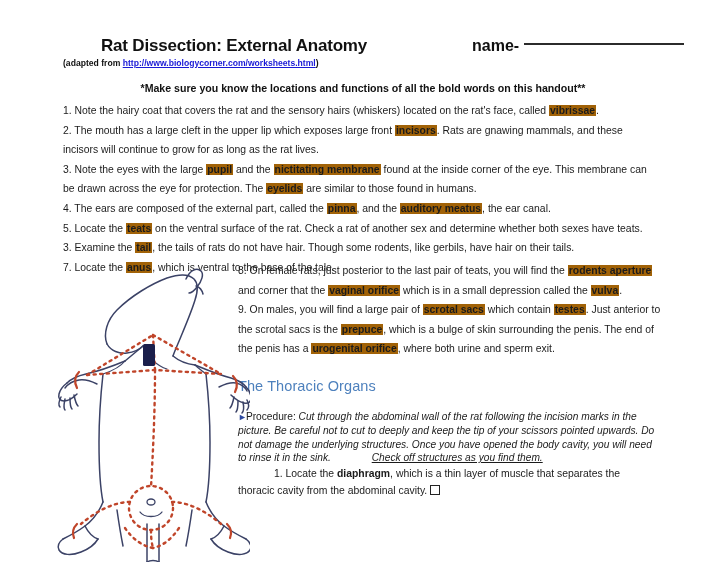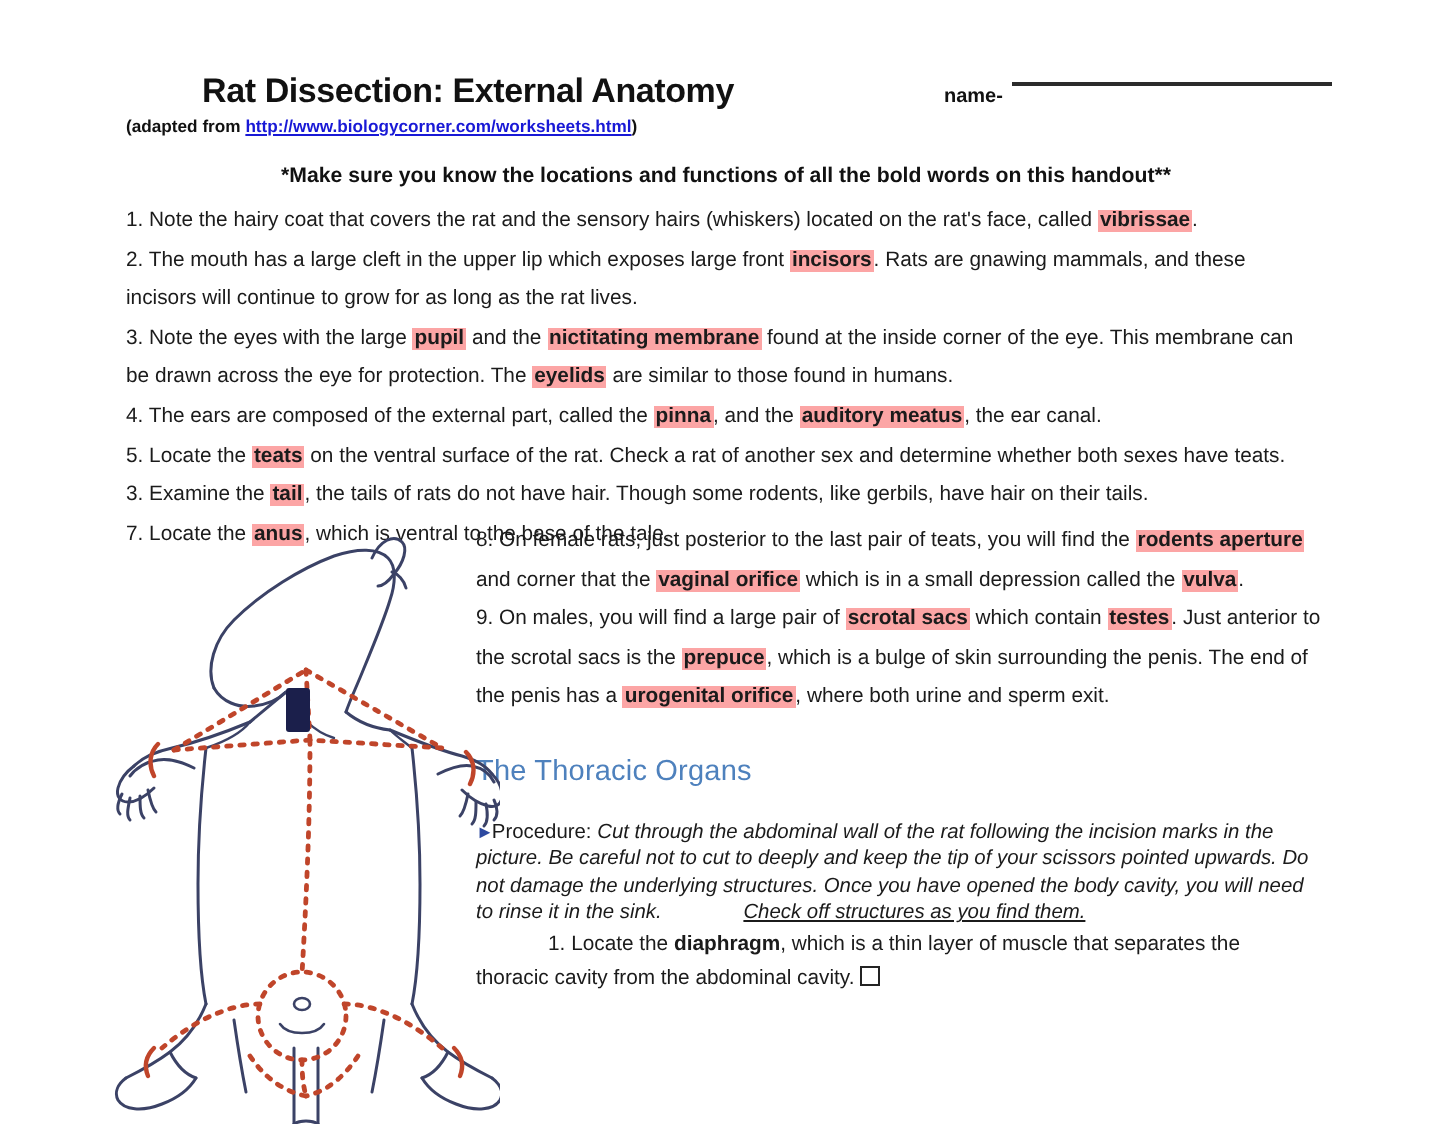--- a/index.html
+++ b/index.html
@@ -36,26 +36,26 @@
   .doc-title {
     font-size: 17px;
     font-weight: bold;
     letter-spacing: -0.2px;
     color: #111;
     white-space: nowrap;
     margin-left: 38px;
   }
   .name-block {
     margin-left: 105px;
-    font-size: 10px;
+    font-size: 16px;
     font-weight: bold;
     color: #111;
     white-space: nowrap;
     display: flex;
-    align-items: flex-start;
+    align-items: center;
   }
   .name-rule {
     display: inline-block;
     width: 160px;
     border-bottom: 2.5px solid #2b2b2b;
     margin-left: 5px;
     position: relative;
     top: -2px;
   }
   .adapted {
@@ -98,21 +98,21 @@
   }
   p.item {
     margin: 0 0 0 0;
     font-size: 10.4px;
     line-height: 19.6px;
     color: #1b1b1b;
     text-align: left;
   }
   .hl {
     font-weight: bold;
-    background: #fca5a5;
+    background: #a16207;
     padding: 0 1px;
   }
   .b {
     font-weight: bold;
   }
 
   
   .sec-head {
     margin-top: 19px;
     font-size: 14.5px;

